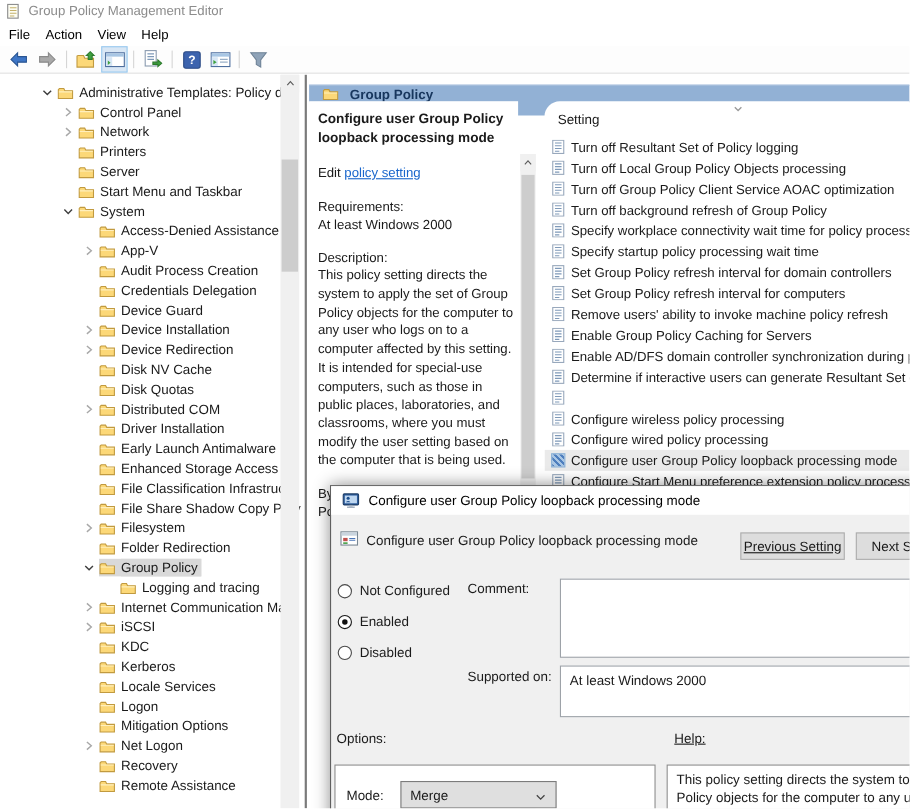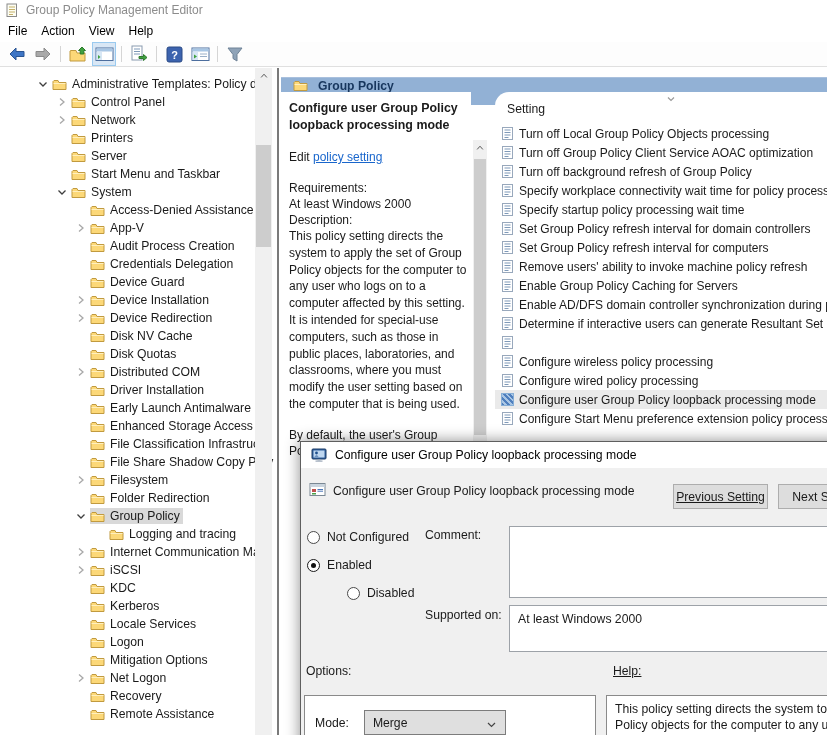--- a/index.html
+++ b/index.html
@@ -42,21 +42,21 @@
   .band .fico{margin-left:12px;margin-right:0;}
   .band .bandtitle{margin-left:10px;color:#17365d;font-weight:600;font-size:12.2px;}
   .corner-fill{position:absolute;left:468px;top:92px;width:54px;height:13px;background:#92b1d5;}
 
   .descpane{position:absolute;left:281px;top:92px;width:190px;bottom:0;background:#fff;padding:8px 0 0 8px;box-sizing:border-box;overflow:hidden;}
   .descpane .dtitle{font-weight:bold;font-size:12.4px;line-height:17px;white-space:pre;}
   .descpane .editline{margin-top:16px;}
   .descpane a{color:#1966cc;text-decoration:underline;}
   .descpane .lbl{margin-top:16px;line-height:16px;}
   .descpane .val{line-height:16px;}
-  .descpane .dlbl{line-height:16px;}
+  .descpane .dlbl{margin-top:14px;line-height:16px;}
   .descpane .dtext{white-space:pre;line-height:16.8px;}
   .descpane .dmore{margin-top:14px;line-height:16px;}
 
   .mid-scroll{position:absolute;left:473px;top:140px;width:14px;bottom:0;background:#f0f0f0;}
   .mid-scroll .scroll-arrow{width:14px;}
   .mid-thumb{position:absolute;left:1px;top:19px;width:12px;height:276px;background:#cdcdcd;}
 
   .listpanel{position:absolute;left:495px;right:0;top:92px;bottom:0;background:#fff;border-top-left-radius:14px;overflow:hidden;}
   .sortchev{position:absolute;left:170px;top:1px;}
   .lheader{position:absolute;left:12px;top:10px;font-size:12.2px;color:#1a1a1a;}
@@ -760,20 +760,32 @@
         <div class="lrow">
           <span class="lico">
             <svg width="13" height="13" viewBox="0 0 13 13">
               <rect x="1.5" y="0.5" width="10" height="12" fill="#fff" stroke="#98a8bc"></rect>
               <line x1="3.5" y1="3" x2="9.5" y2="3" stroke="#7e99b8"></line>
               <line x1="3.5" y1="5.5" x2="9.5" y2="5.5" stroke="#7e99b8"></line>
               <line x1="3.5" y1="8" x2="9.5" y2="8" stroke="#7e99b8"></line>
               <line x1="3.5" y1="10.5" x2="7.5" y2="10.5" stroke="#7e99b8"></line>
             </svg>
           </span>
+          <span>Turn off Resultant Set of Policy logging</span>
+        </div>
+        <div class="lrow">
+          <span class="lico">
+            <svg width="13" height="13" viewBox="0 0 13 13">
+              <rect x="1.5" y="0.5" width="10" height="12" fill="#fff" stroke="#98a8bc"></rect>
+              <line x1="3.5" y1="3" x2="9.5" y2="3" stroke="#7e99b8"></line>
+              <line x1="3.5" y1="5.5" x2="9.5" y2="5.5" stroke="#7e99b8"></line>
+              <line x1="3.5" y1="8" x2="9.5" y2="8" stroke="#7e99b8"></line>
+              <line x1="3.5" y1="10.5" x2="7.5" y2="10.5" stroke="#7e99b8"></line>
+            </svg>
+          </span>
           <span>Turn off Local Group Policy Objects processing</span>
         </div>
         <div class="lrow">
           <span class="lico">
             <svg width="13" height="13" viewBox="0 0 13 13">
               <rect x="1.5" y="0.5" width="10" height="12" fill="#fff" stroke="#98a8bc"></rect>
               <line x1="3.5" y1="3" x2="9.5" y2="3" stroke="#7e99b8"></line>
               <line x1="3.5" y1="5.5" x2="9.5" y2="5.5" stroke="#7e99b8"></line>
               <line x1="3.5" y1="8" x2="9.5" y2="8" stroke="#7e99b8"></line>
               <line x1="3.5" y1="10.5" x2="7.5" y2="10.5" stroke="#7e99b8"></line>
@@ -977,21 +989,21 @@
     <div class="btn btn-next">Next Setting</div>
 
     <div class="radiorow" style="top:88px;">
       <span class="radio"></span>
       <span>Not Configured</span>
     </div>
     <div class="radiorow" style="top:116px;">
       <span class="radio checked"></span>
       <span>Enabled</span>
     </div>
-    <div class="radiorow" style="top:144px;margin-left:40px;">
+    <div class="radiorow" style="top:144px;">
       <span class="radio"></span>
       <span>Disabled</span>
     </div>
 
     <span class="flabel" style="left:124px;top:86px;">Comment:</span>
     <textarea class="wbox comment-box" style=""></textarea>
 
     <span class="flabel" style="left:124px;top:166px;">Supported on:</span>
     <div class="wbox supported-box">At least Windows 2000</div>
 

